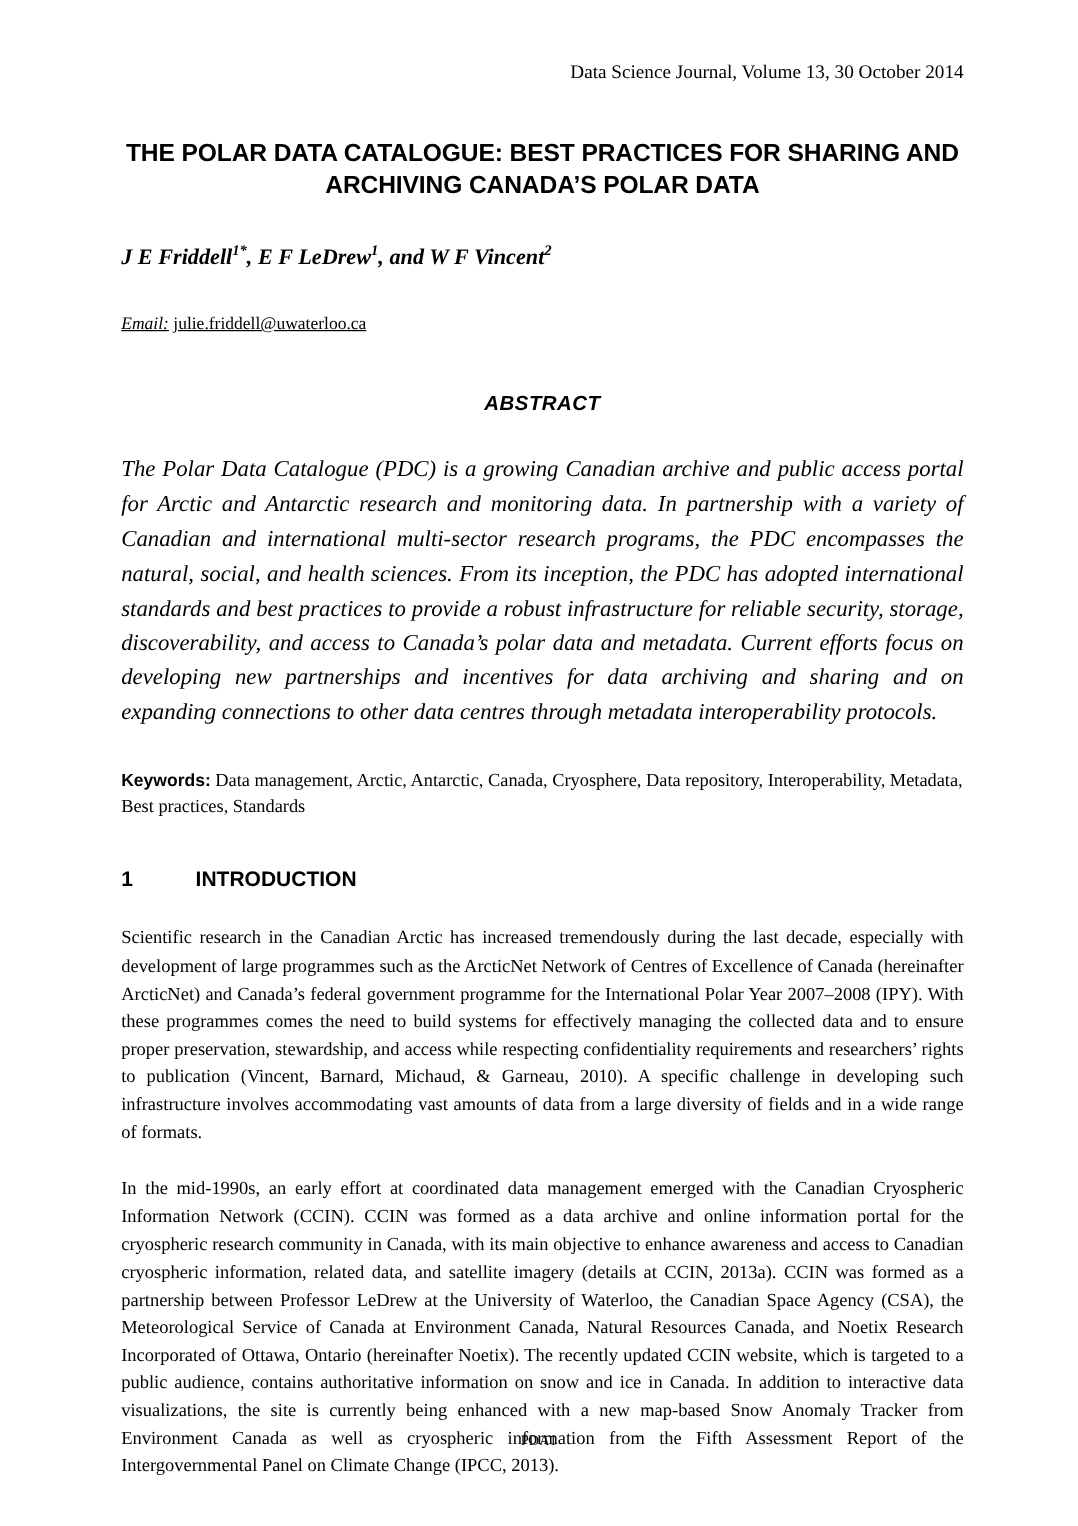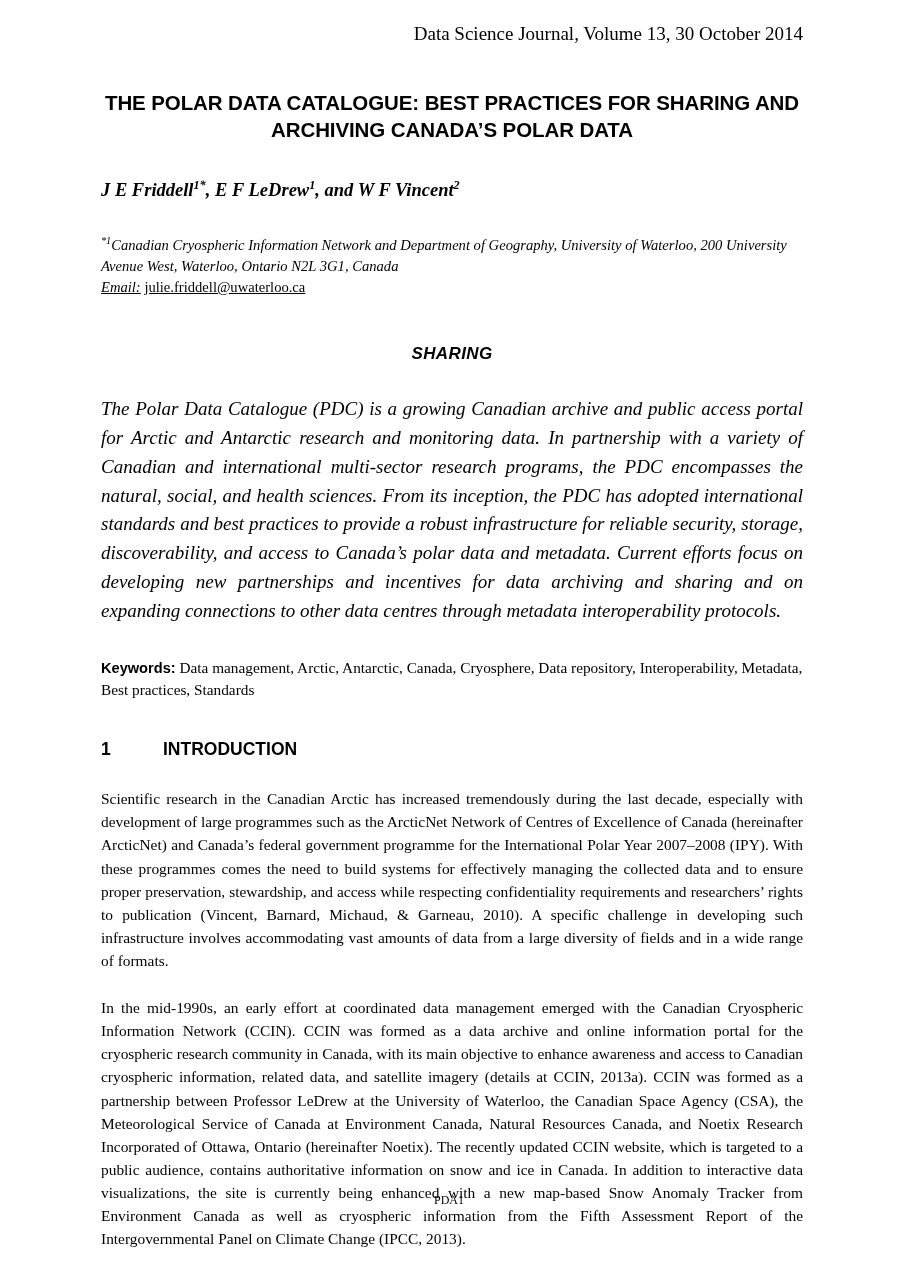--- a/index.html
+++ b/index.html
@@ -24,23 +24,23 @@
     position: absolute;
     left: 101px;
     top: 0;
     width: 702px;
   }
 
   
   .journal-header {
     text-align: right;
     font-family: "Liberation Serif", serif;
-    font-size: 19px;
+    font-size: 16px;
     line-height: 1.25;
-    padding-top: 22px;
+    padding-top: 51px;
   }
 
   
   .doc-title {
     font-family: "Liberation Sans", sans-serif;
     font-weight: bold;
     font-size: 20.5px;
     line-height: 1.32;
     letter-spacing: -0.1px;
     margin-top: 43px;
@@ -165,25 +165,24 @@
     <div class="doc-title">
       <span>THE POLAR DATA CATALOGUE: BEST PRACTICES FOR SHARING</span>
       <span>AND ARCHIVING CANADA’S POLAR DATA</span>
     </div>
 
     <div class="authors">
       <span>J E Friddell</span><sup>1*</sup><span>, </span><span>E F LeDrew</span><sup>1</sup><span>, and </span><span>W F Vincent</span><sup>2</sup>
     </div>
 
     <div class="affiliations">
-      <div class="aff-line"><sup>*1</sup><span>Canadian Cryospheric Information Network and Department of Geography, University of Waterloo, 200 University Avenue West, Waterloo, Ontario N2L 3G1, Canada</span></div>
       <div class="aff-line"><span class="email-label">Email:</span> <span class="email-addr">julie.friddell@uwaterloo.ca</span></div>
     </div>
 
-    <div class="abstract-heading">SHARING</div>
+    <div class="abstract-heading">ABSTRACT</div>
 
     <div class="abstract-body">The Polar Data Catalogue (PDC) is a growing Canadian archive and public access portal for Arctic and Antarctic research and monitoring data. In partnership with a variety of Canadian and international multi-sector research programs, the PDC encompasses the natural, social, and health sciences. From its inception, the PDC has adopted international standards and best practices to provide a robust infrastructure for reliable security, storage, discoverability, and access to Canada’s polar data and metadata. Current efforts focus on developing new partnerships and incentives for data archiving and sharing and on expanding connections to other data centres through metadata interoperability protocols.</div>
 
     <div class="keywords">
       <span class="kw-label">Keywords:</span><span> Data management, Arctic, Antarctic, Canada, Cryosphere, Data repository, Interoperability, Metadata, Best practices, Standards</span>
     </div>
 
     <div class="section-heading">
       <span class="sec-num">1</span>
       <span>INTRODUCTION</span>

